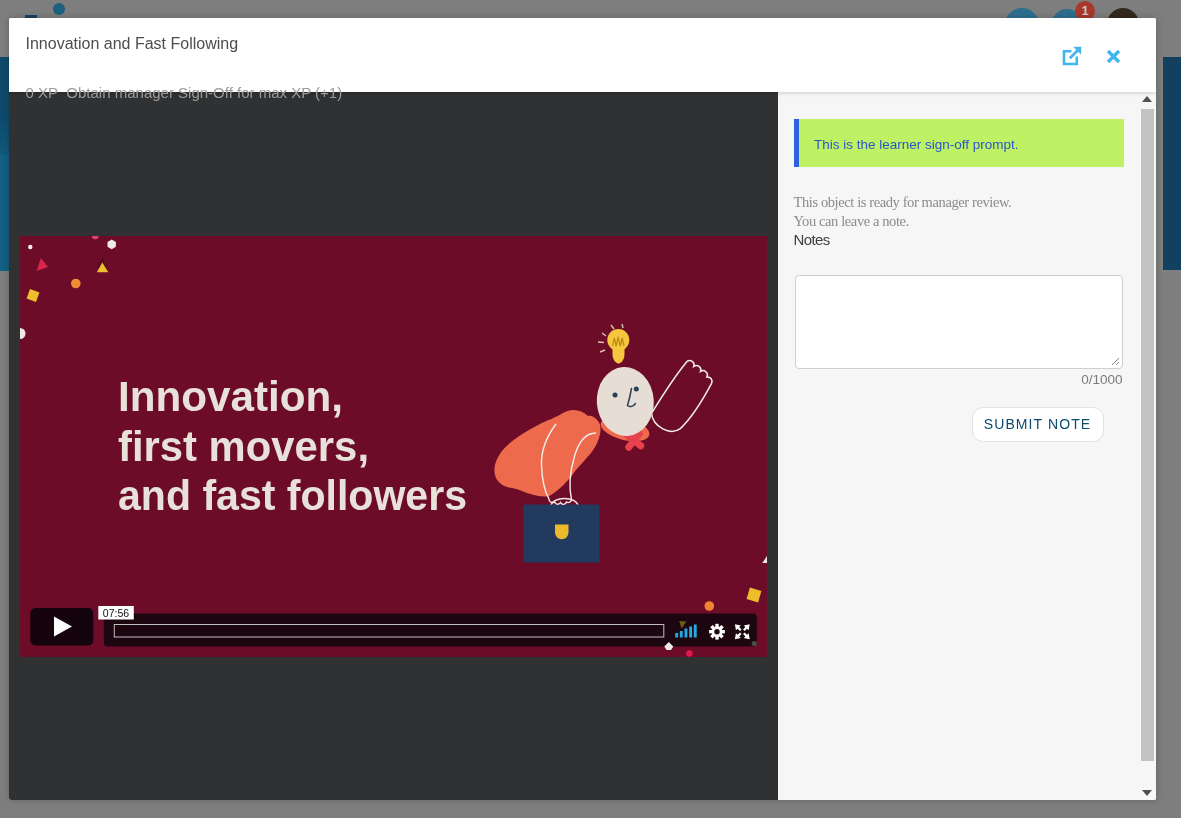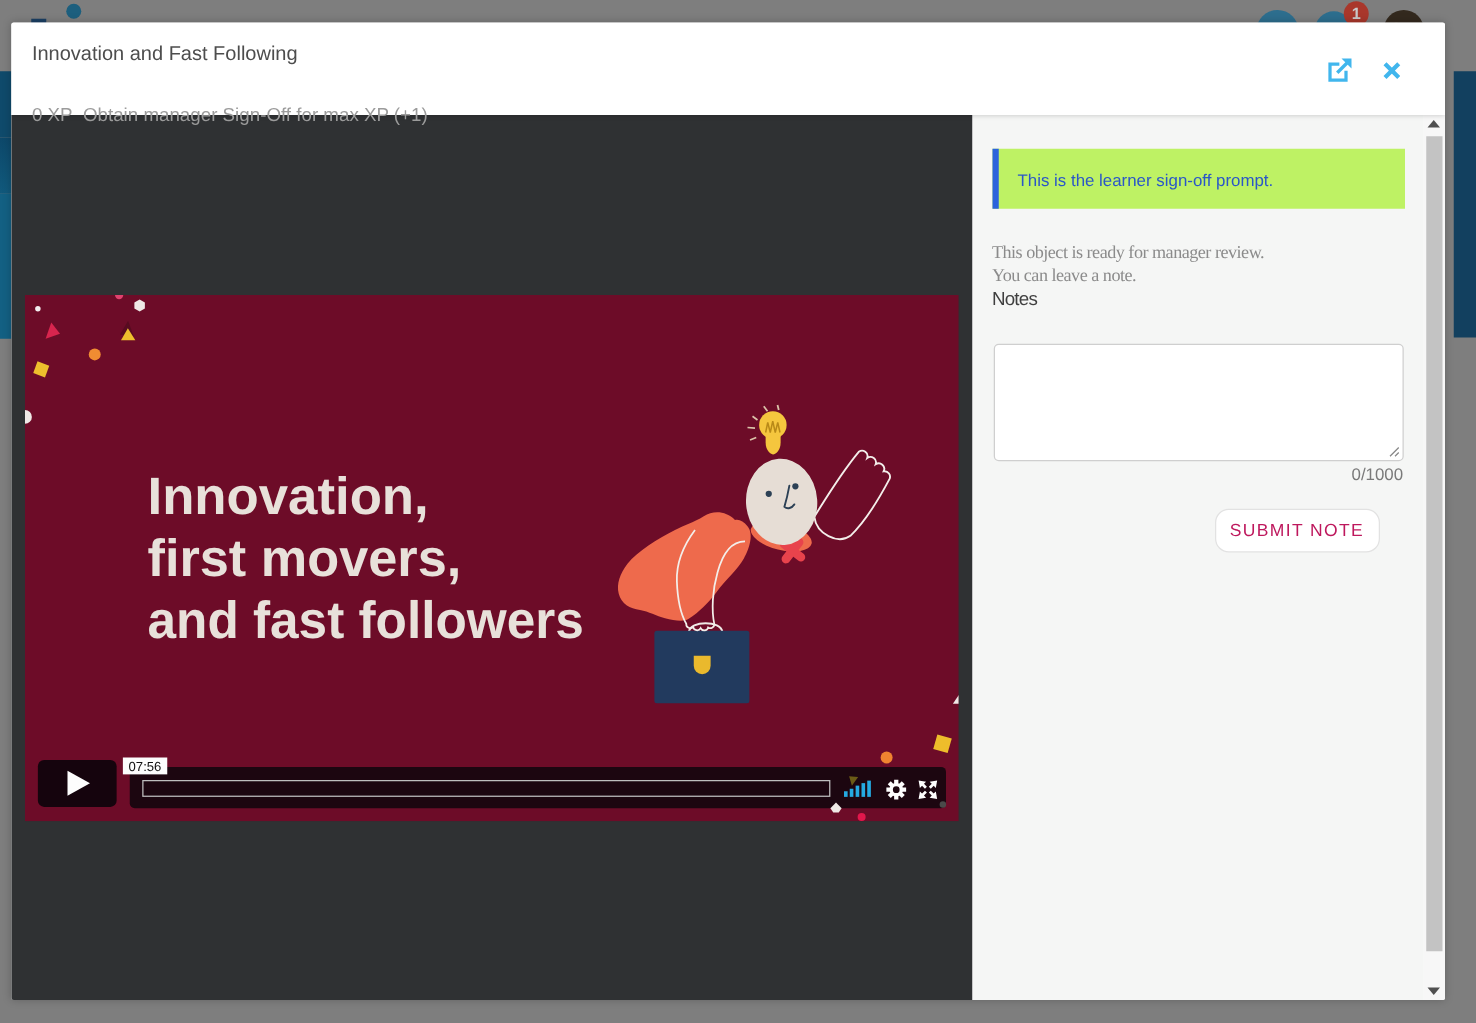--- a/index.html
+++ b/index.html
@@ -178,21 +178,21 @@
       <div class="abs" style="left:15.5px;top:18px;font-size:13.5px;color:#2a57c8;">This is the learner sign-off prompt.</div>
     </div>
     <div class="abs" style="left:15.5px;top:101px;font-size:14.5px;color:#8b8b8b;line-height:18.5px;letter-spacing:-0.4px;font-family:Liberation Serif, serif;">This object is ready for manager review.<br>You can leave a note.</div>
     <div class="abs" style="left:15.5px;top:139px;font-size:15px;color:#3f3f3f;letter-spacing:-0.6px;">Notes</div>
     <div class="abs" style="left:16.8px;top:183px;width:328px;height:94px;background:#fff;border:1px solid #cfcfcf;border-radius:4px;">
       <svg class="abs" style="right:2px;bottom:2px;" width="9" height="9" viewBox="0 0 9 9">
         <path d="M8 1 L1 8 M8 5 L5 8" stroke="#888" stroke-width="1"></path>
       </svg>
     </div>
     <div class="abs" style="left:0;top:279.5px;width:344.5px;text-align:right;font-size:13.5px;color:#7a7a7a;padding-left:40px;">0/1000</div>
-    <div class="abs" style="left:193.5px;top:314.7px;width:132px;height:35px;background:#fff;border:1px solid #e2e2e2;border-radius:11px;text-align:center;line-height:33px;font-size:14px;color:#be185d;letter-spacing:1.1px;">SUBMIT NOTE</div>
+    <div class="abs" style="left:193.5px;top:314.7px;width:132px;height:35px;background:#fff;border:1px solid #e2e2e2;border-radius:11px;text-align:center;line-height:33px;font-size:14px;color:#0c4a6e;letter-spacing:1.1px;">SUBMIT NOTE</div>
   </div>
 
   <div class="abs" style="left:1130px;top:74px;width:16.5px;height:708px;background:#f7f7f7;">
     <div class="abs" style="left:3px;top:4px;width:0;height:0;border-left:5px solid transparent;border-right:5px solid transparent;border-bottom:6px solid #505050;"></div>
     <div class="abs" style="left:2px;top:17px;width:12.5px;height:652px;background:#c3c3c3;"></div>
     <div class="abs" style="left:3px;top:698px;width:0;height:0;border-left:5px solid transparent;border-right:5px solid transparent;border-top:6px solid #505050;"></div>
   </div>
 </div>
 
 </body></html>

